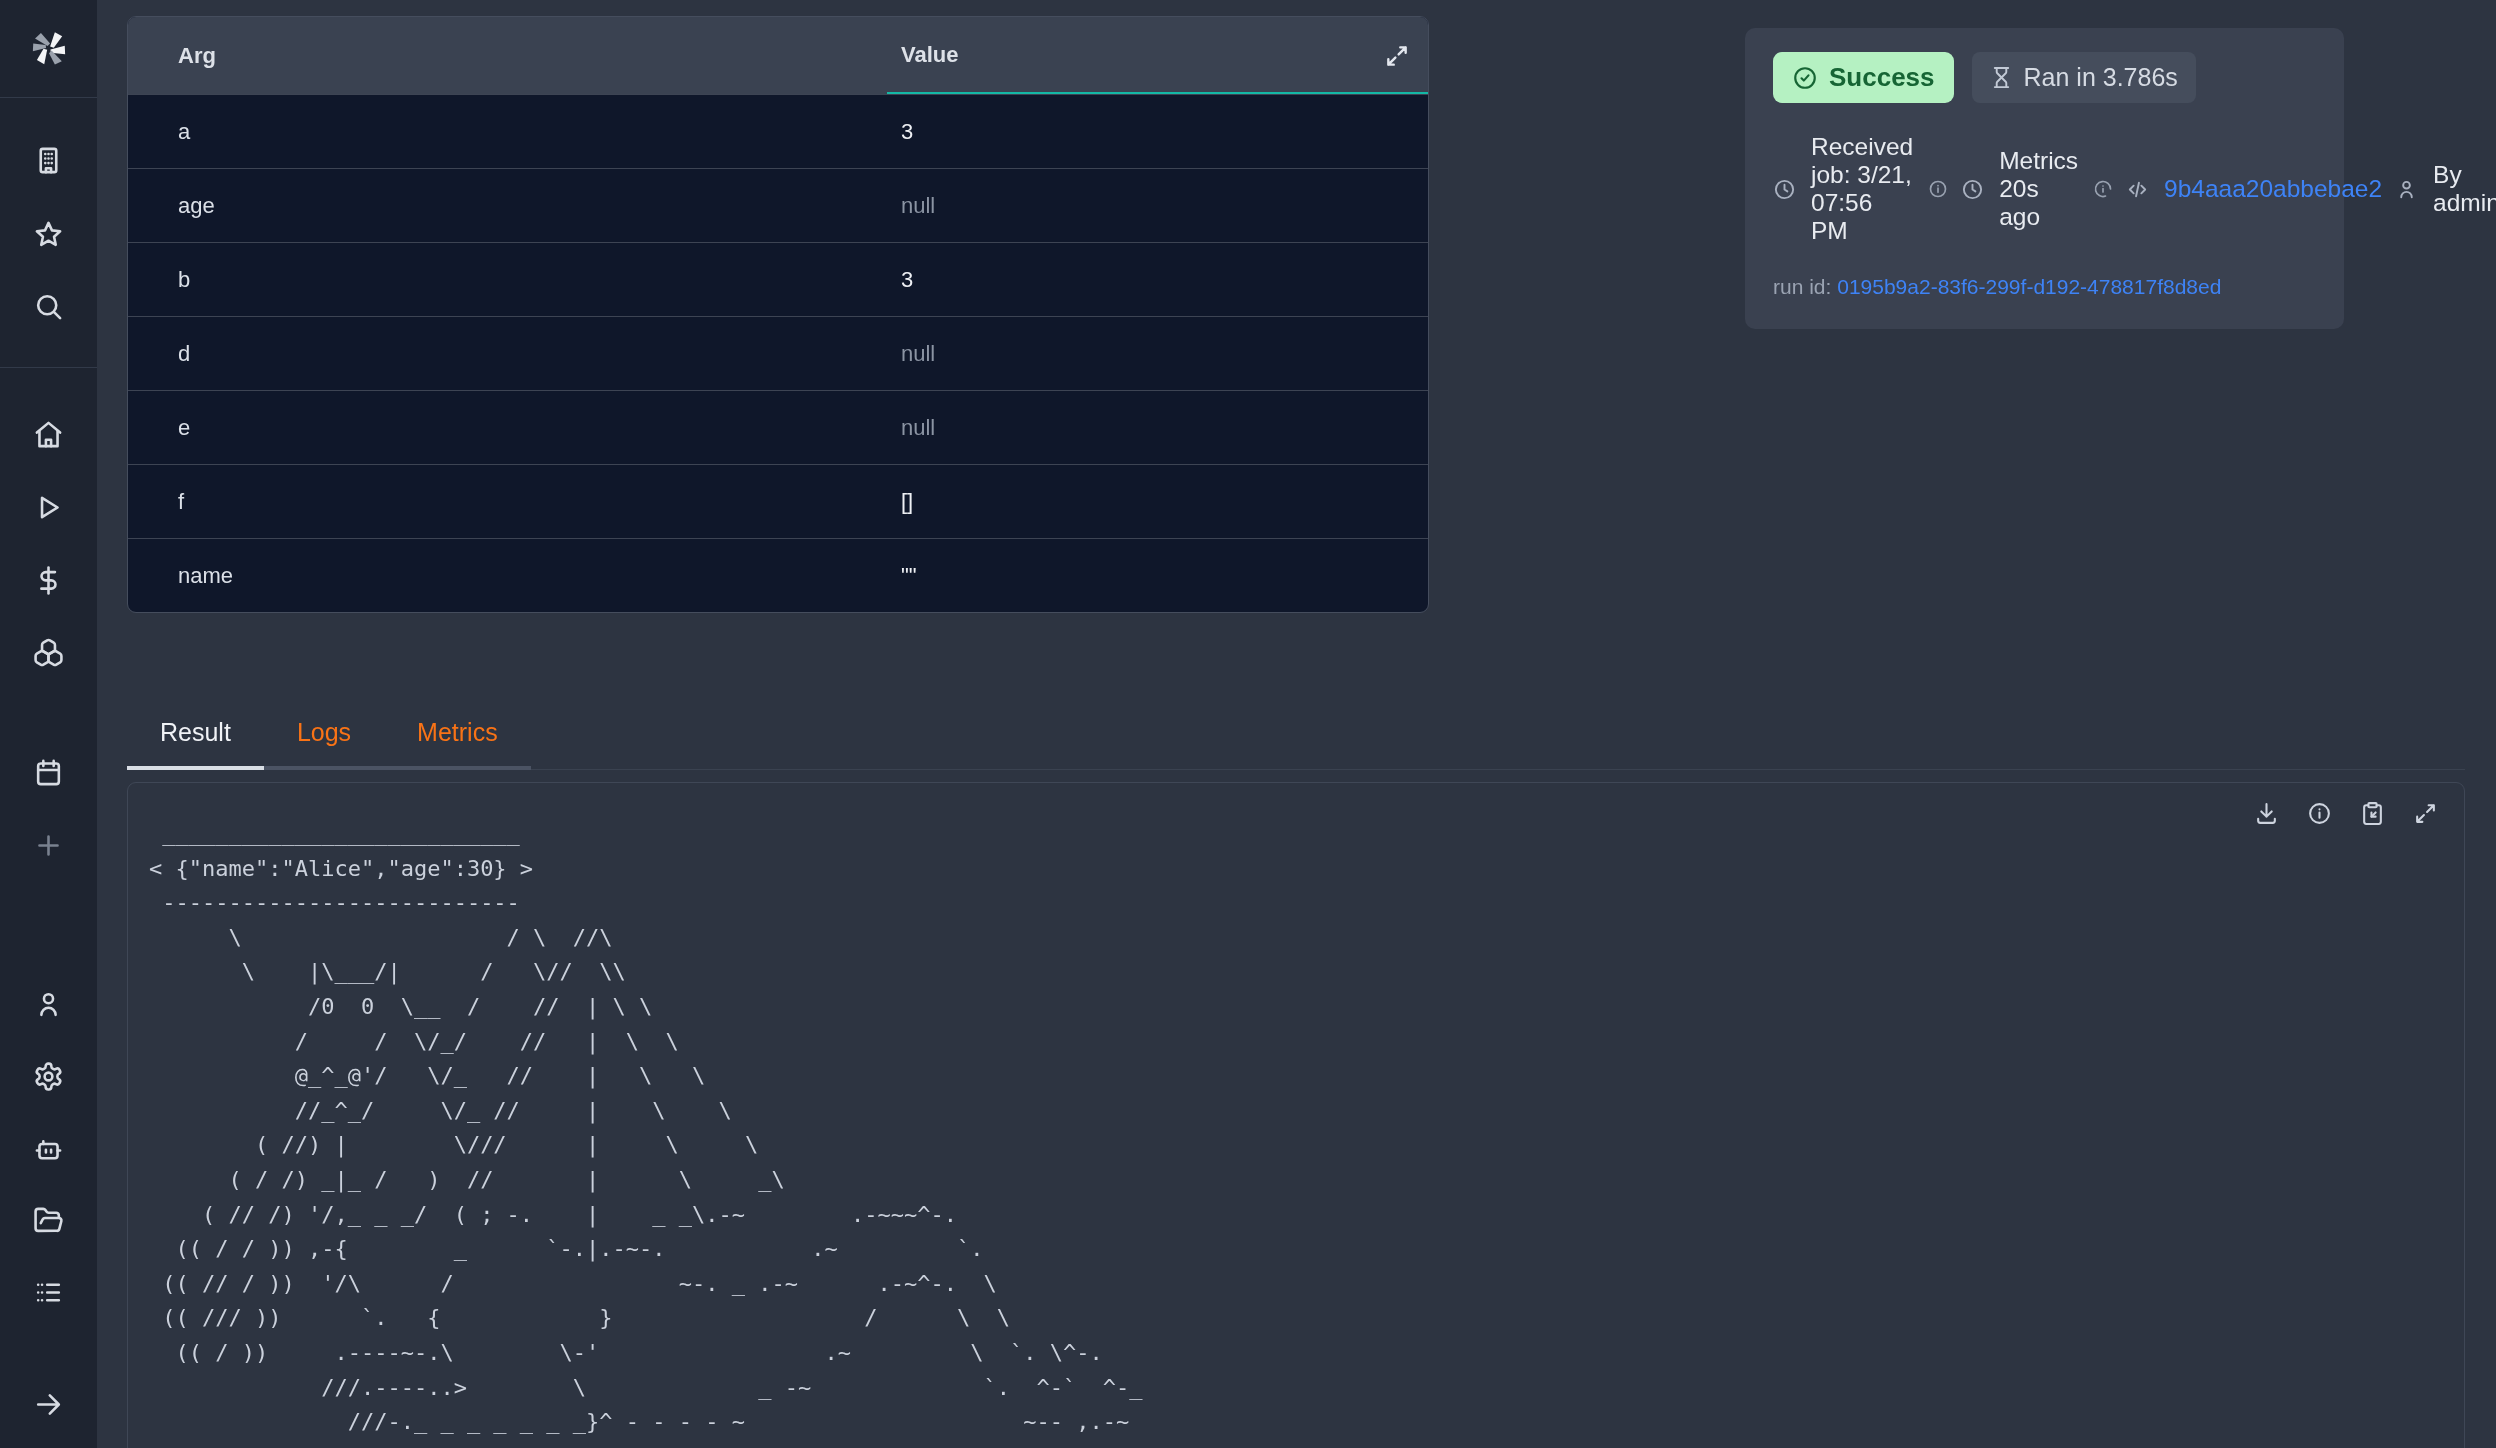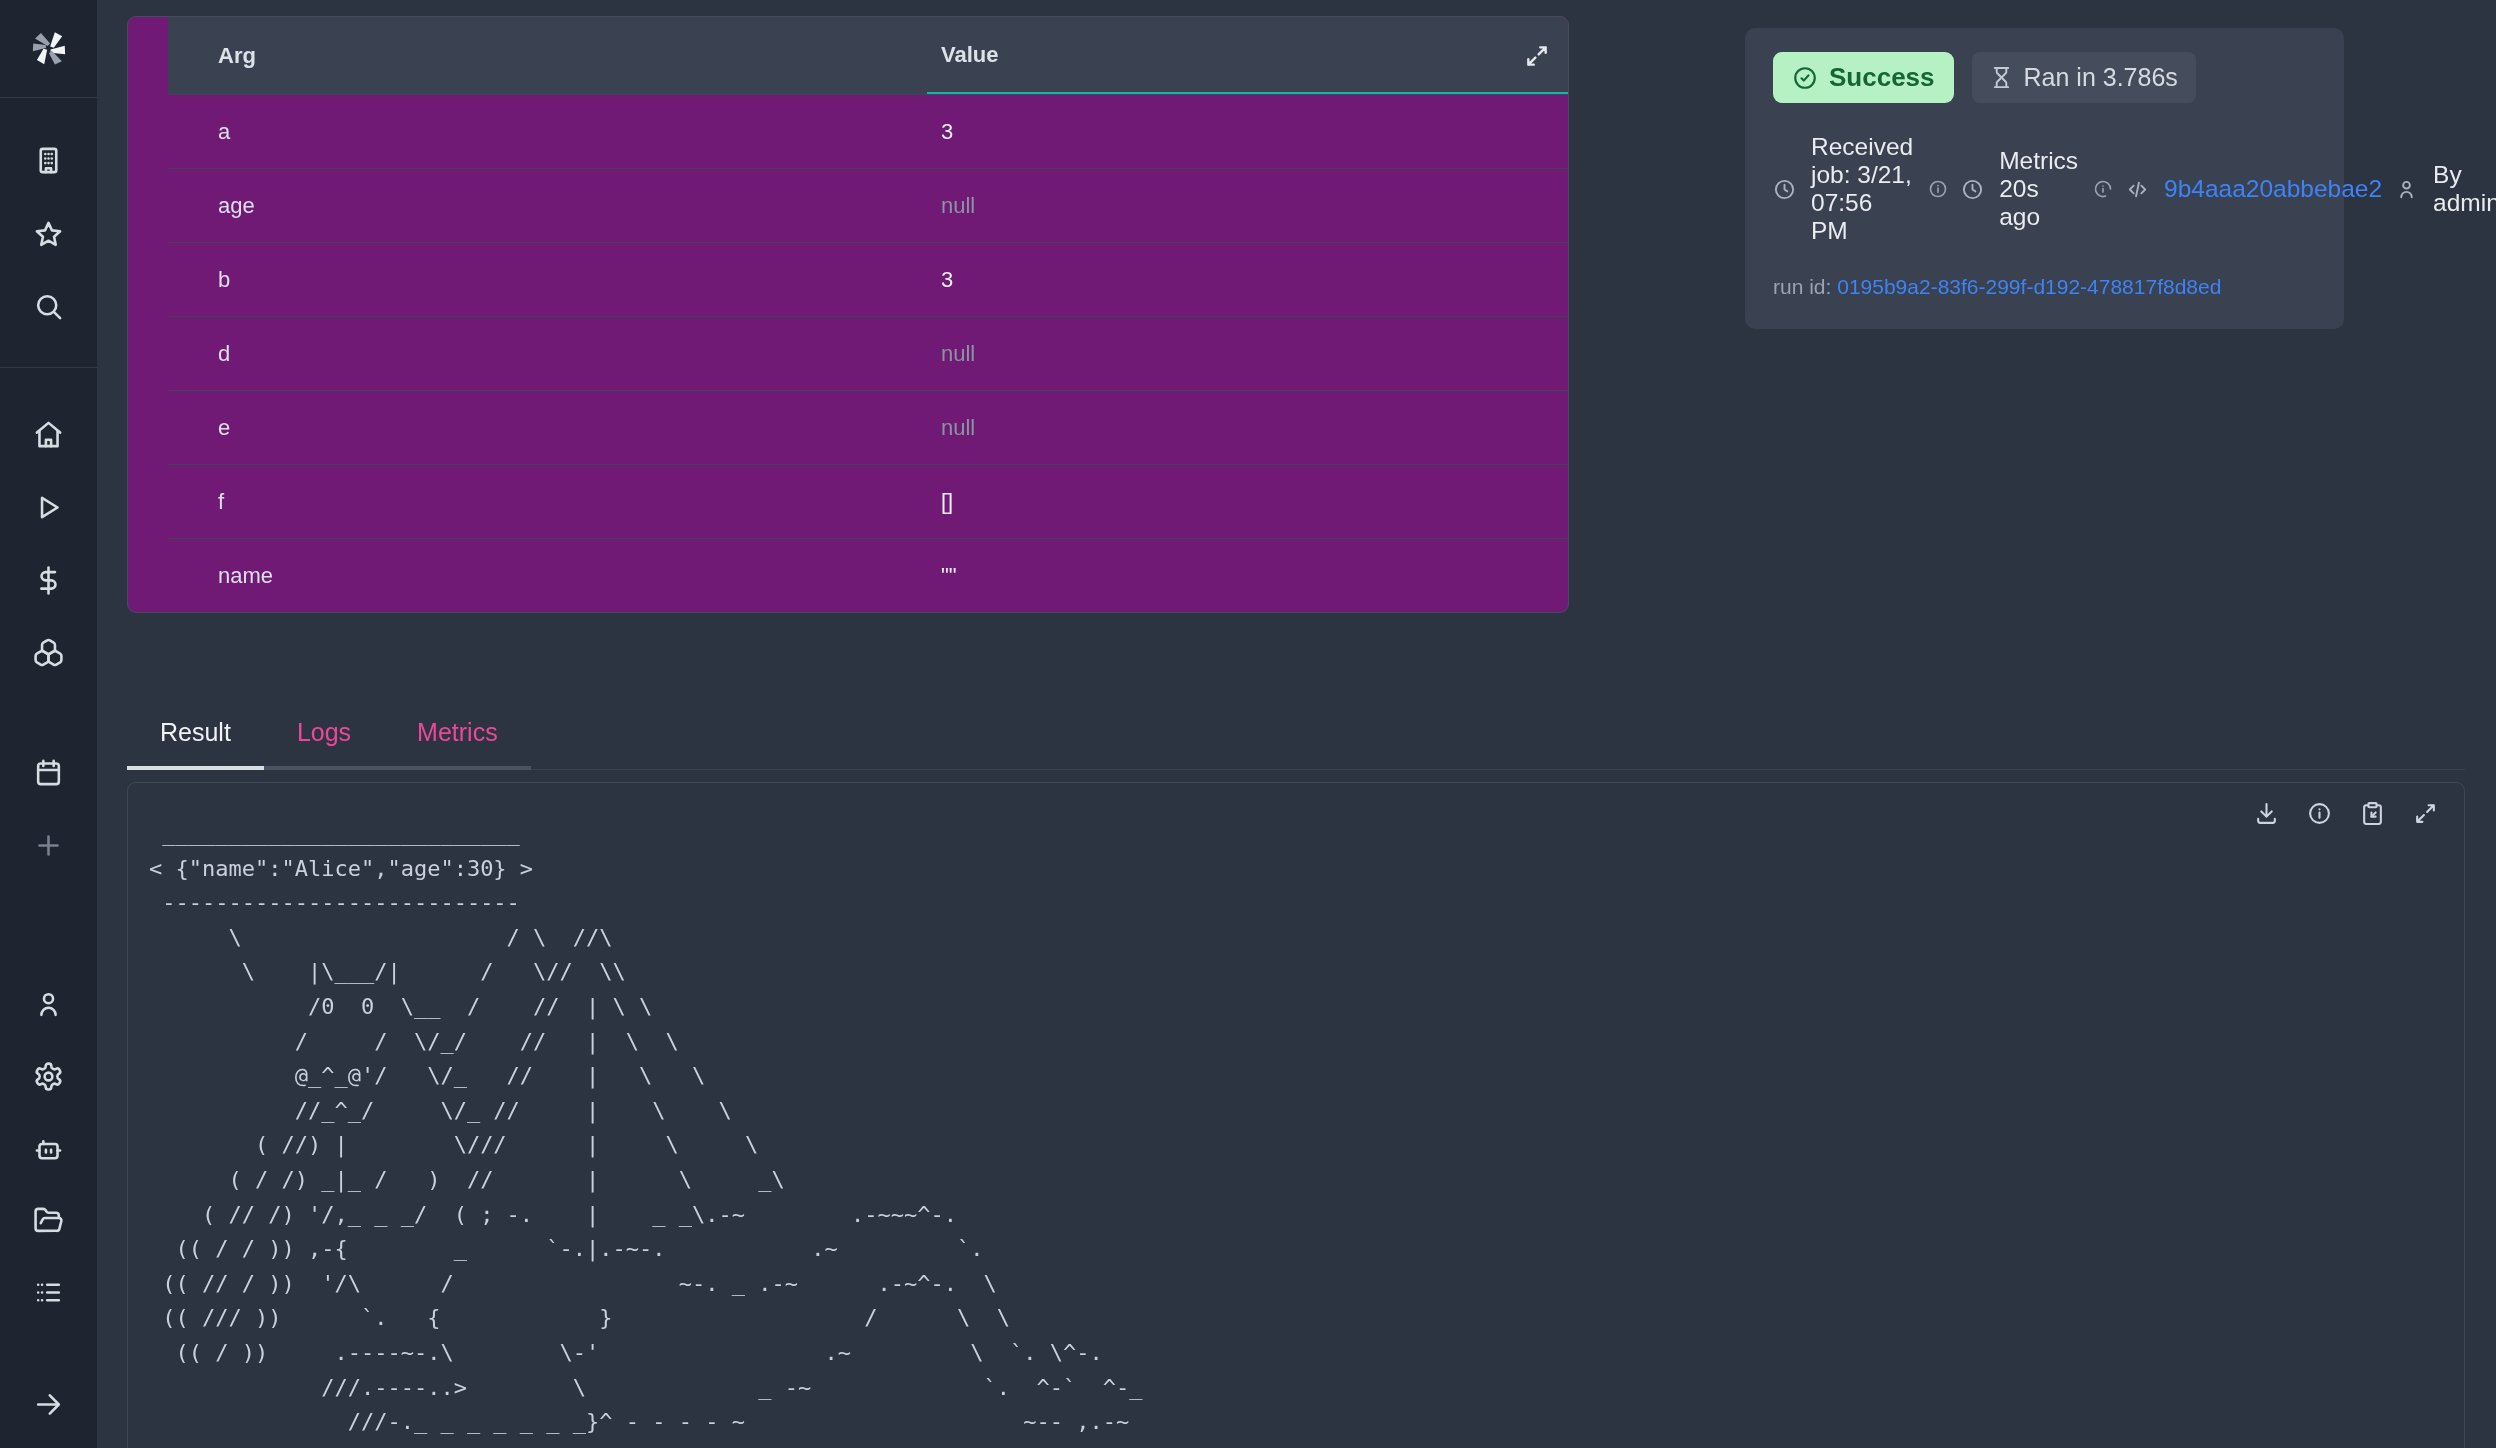--- a/index.html
+++ b/index.html
@@ -24,24 +24,23 @@
   }
   .s-item svg { width: 31px; height: 31px; stroke: currentColor; fill: none;
     stroke-width: 2; stroke-linecap: round; stroke-linejoin: round; }
   .s-item.dim { color: #79818f; }
   .s-divider { position: absolute; left: 0; width: 97px; height: 1px; background: #323a49; }
   .logo-wrap { position: absolute; left: 0; top: 8px; width: 97px; height: 80px;
     display: flex; align-items: center; justify-content: center; cursor: pointer; }
 
   
   .args-card {
-    position: absolute; left: 127px; top: 16px; width: 1442px;
-    background: #701a75; border: 1px solid #454d5d; border-radius: 9px;
+    position: absolute; left: 127px; top: 16px; width: 1302px;
+    background: #0f172a; border: 1px solid #454d5d; border-radius: 9px;
     overflow: hidden;
-    padding-left: 40px;
   }
   .args-header {
     display: grid; grid-template-columns: 759px 1fr; position: relative;
     background: #3a4251; height: 77px; align-items: center;
   }
   .args-header .hcell { font-size: 22px; font-weight: 600; color: #dde1e8; }
   .hcell.arg { padding-left: 50px; }
   .hcell.value { padding-left: 14px; height: 100%; display: flex; align-items: center;
     border-bottom: 2px solid #14b8a6; }
   .expand-btn {
@@ -88,21 +87,21 @@
   .runid-row .link { font-size: 21px; }
 
   
   .tabs {
     position: absolute; left: 127px; top: 704px; width: 2338px;
     display: flex; height: 66px;
   }
   .tabs::after { content: ""; position: absolute; left: 0; right: 0; bottom: 0;
     height: 1px; background: #3a4250; }
   .tab {
-    padding: 14px 33px 14px; font-size: 25px; color: #ec4899;
+    padding: 14px 33px 14px; font-size: 25px; color: #f97316;
     border-bottom: 4px solid #4b5363; cursor: pointer; z-index: 1;
   }
   .tab.active { color: #f0f2f6; border-bottom-color: #d9dee5; }
 
   
   .result-panel {
     position: absolute; left: 127px; top: 782px; width: 2338px; height: 700px;
     border: 1px solid #3f4756; border-radius: 9px;
   }
   .r-icons { position: absolute; top: 18px; right: 26px; display: flex; gap: 28px; }

